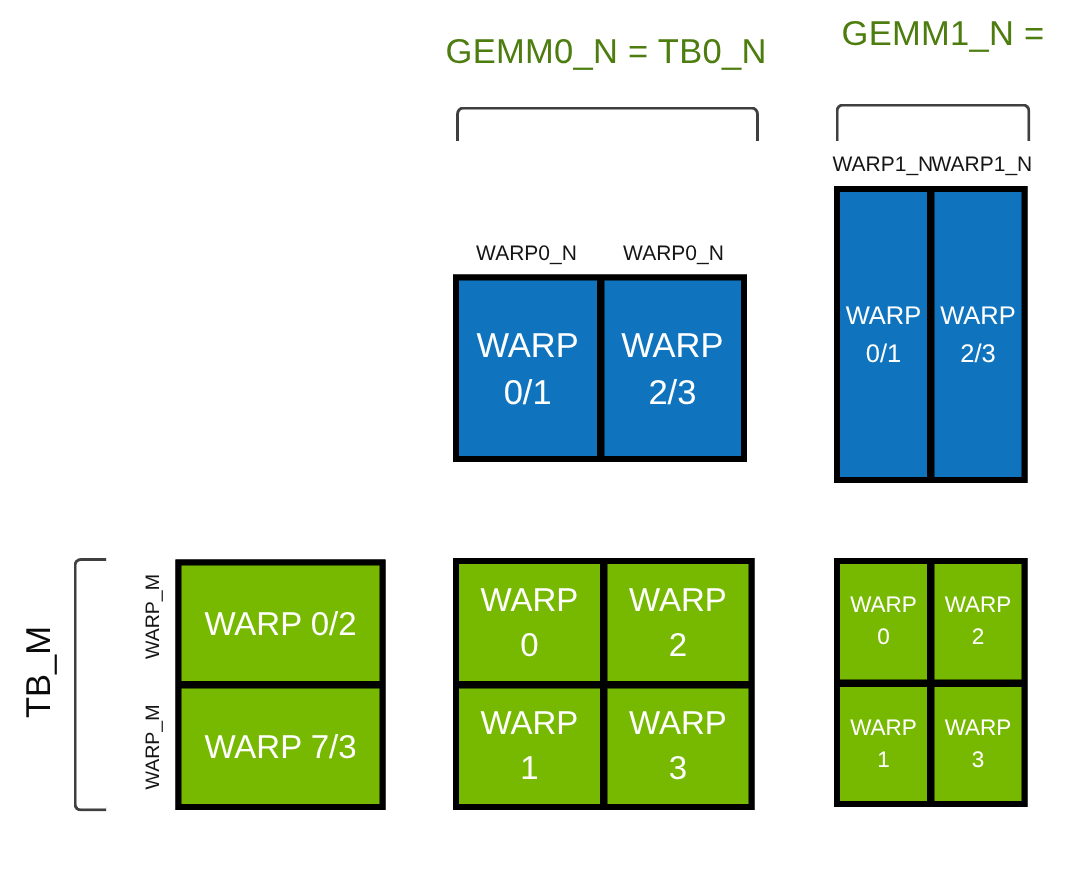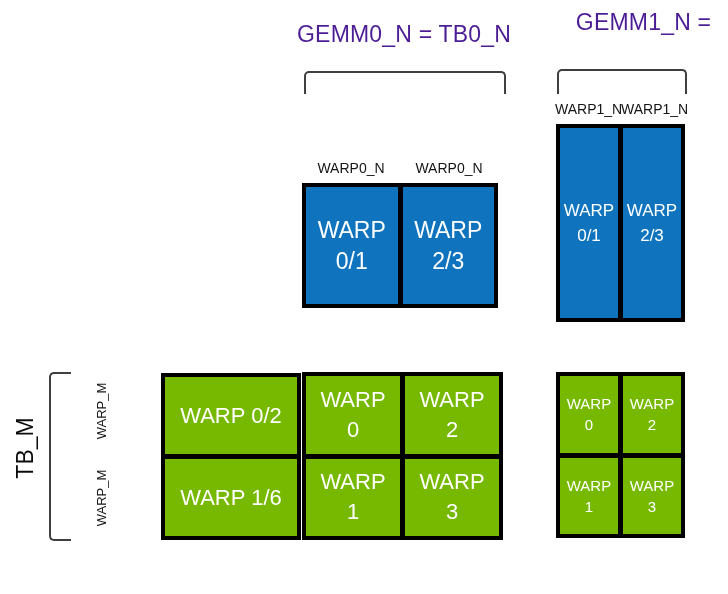--- a/index.html
+++ b/index.html
@@ -5,21 +5,21 @@
   html, body { margin: 0; padding: 0; background: #ffffff; }
   .canvas {
     position: relative; width: 728px; height: 594px;
     background: #ffffff; overflow: hidden;
     font-family: "Liberation Sans", sans-serif;
     color: #111;
   }
   .abs { position: absolute; }
 
   .title {
-    font-size: 23px; letter-spacing: 0.2px; color: #4c1d95;
+    font-size: 23px; letter-spacing: 0.2px; color: #4d7c0f;
     white-space: nowrap;
   }
   .title-center { text-align: center; }
   .title .line { display: block; line-height: 29px; }
   .title .indent { padding-left: 7px; }
 
   
   .bracket-down { 
     border-top: 2px solid #3f3f3f;
     border-left: 2px solid #3f3f3f;
@@ -62,21 +62,21 @@
 </style>
 </head>
 <body>
 
 <div class="canvas">
 
   <div class="abs title title-center" style="left:297px; top:21px; width:200px;">GEMM0_N = TB0_N</div>
 
   <div class="abs bracket-down" style="left:304px; top:71px; width:198px; height:21px;"></div>
 
-  <div class="abs title" style="left:561px; top:8px; width:165px;text-align:center;">
+  <div class="abs title" style="left:561px; top:8px; width:165px;">
     <span class="line">GEMM1_N =</span>
   </div>
 
   <div class="abs bracket-down" style="left:557px; top:69px; width:126px; height:23px;"></div>
 
   <div class="abs dim-label" style="left:555px; top:101px; width:64px;">WARP1_N</div>
   <div class="abs dim-label" style="left:621px; top:101px; width:64px;">WARP1_N</div>
 
   <div class="abs block-grid" style="left:556px; top:124px; width:129px; height:198px; grid-template-columns:1fr 1fr;">
     <div class="cell cell-blue txt-blue-tall">
@@ -103,26 +103,26 @@
     </div>
   </div>
 
   <div class="abs tbm-label rot" style="left:-10px; top:435px; width:70px; height:26px;">TB_M</div>
 
   <div class="abs bracket-right" style="left:49px; top:372px; width:20px; height:165px;"></div>
 
   <div class="abs warpm-label rot" style="left:67px; top:404px; width:68px; height:14px;">WARP_M</div>
   <div class="abs warpm-label rot" style="left:67px; top:491px; width:68px; height:14px;">WARP_M</div>
 
-  <div class="abs block-grid" style="left:117px; top:373px; width:140px; height:167px; grid-template-rows:1fr 1fr;margin-left:44px;">
+  <div class="abs block-grid" style="left:117px; top:373px; width:140px; height:167px; grid-template-rows:1fr 1fr;">
     <div class="cell cell-green txt-green-left">
       <span>WARP 0/2</span>
     </div>
     <div class="cell cell-green txt-green-left">
-      <span>WARP 1/6</span>
+      <span>WARP 7/3</span>
     </div>
   </div>
 
   <div class="abs block-grid" style="left:302px; top:372px; width:201px; height:168px; grid-template-columns:1fr 1fr; grid-template-rows:1fr 1fr;">
     <div class="cell cell-green txt-green-mid">
       <span>WARP</span>
       <span>0</span>
     </div>
     <div class="cell cell-green txt-green-mid">
       <span>WARP</span>

